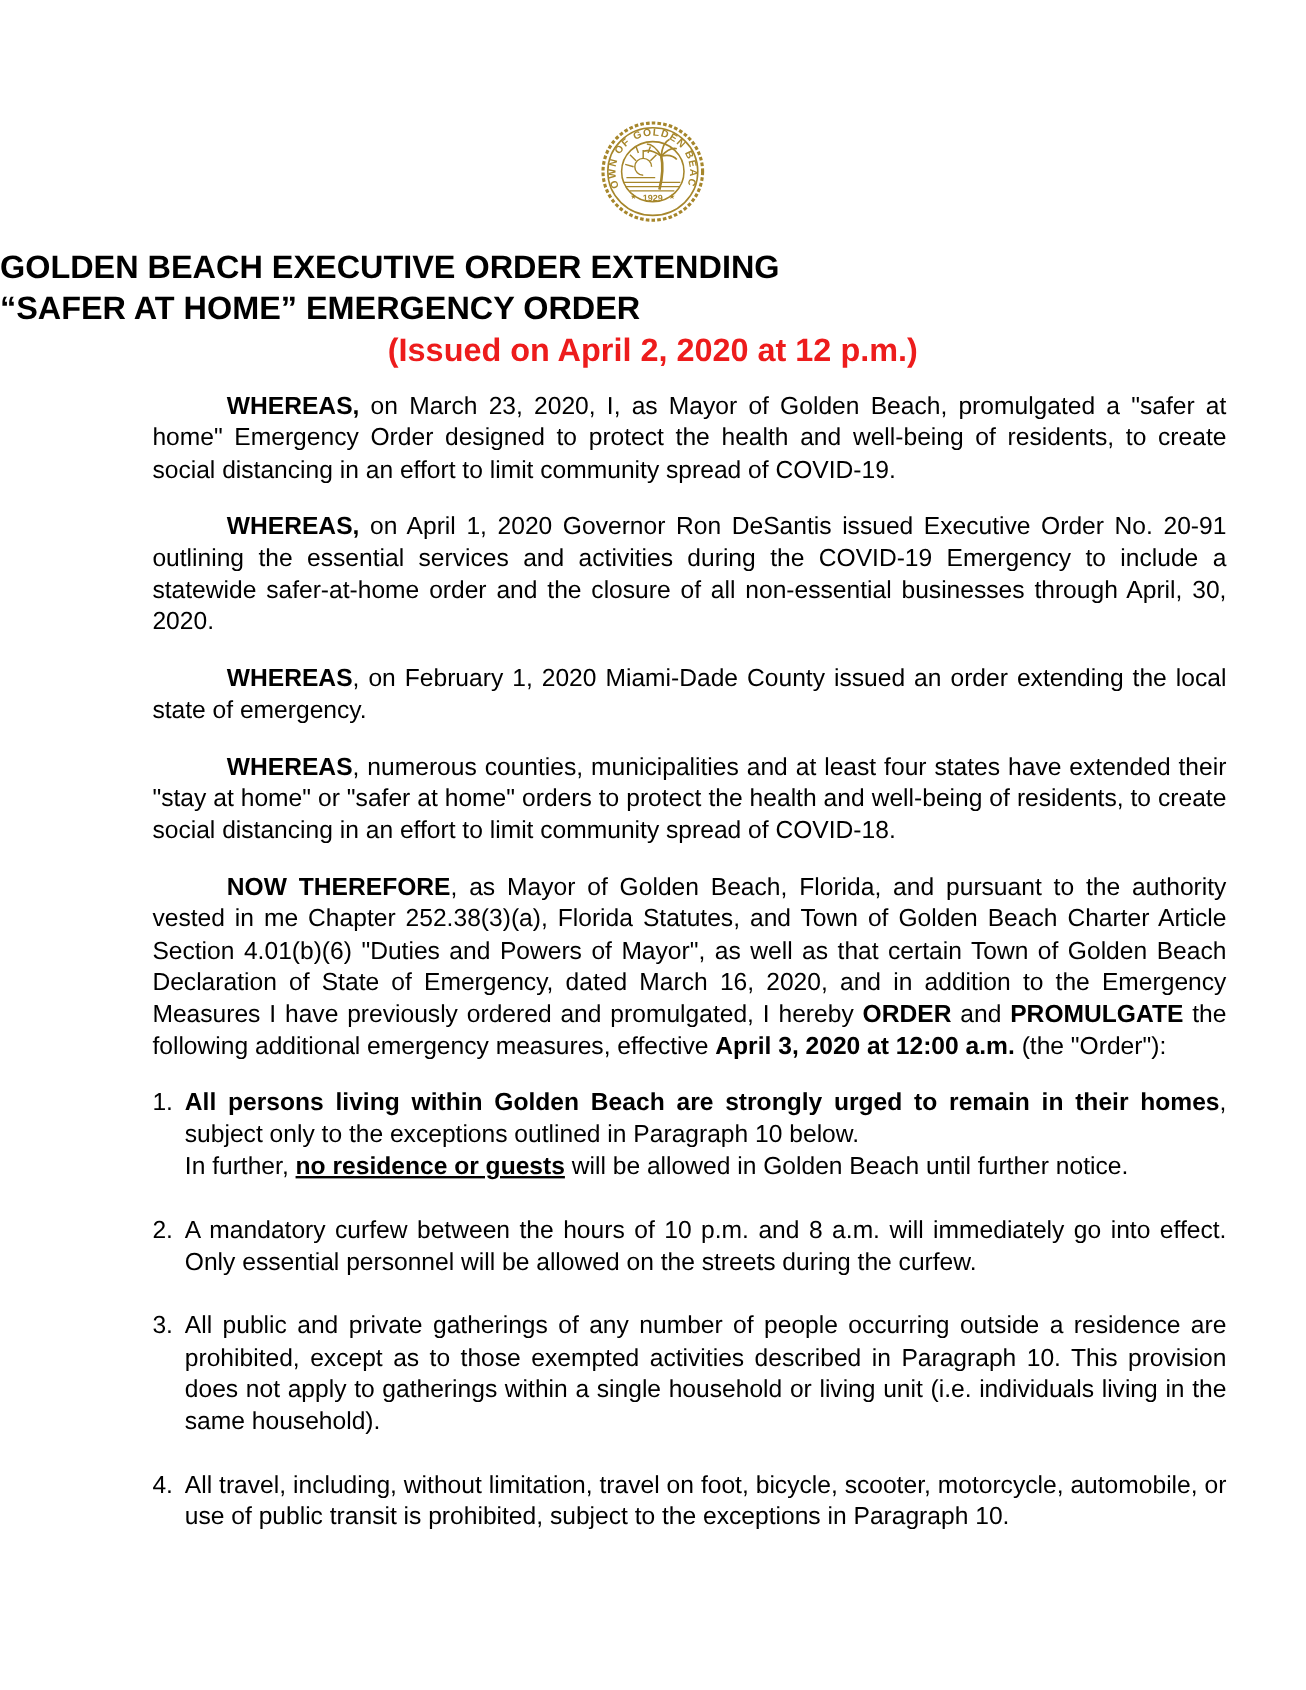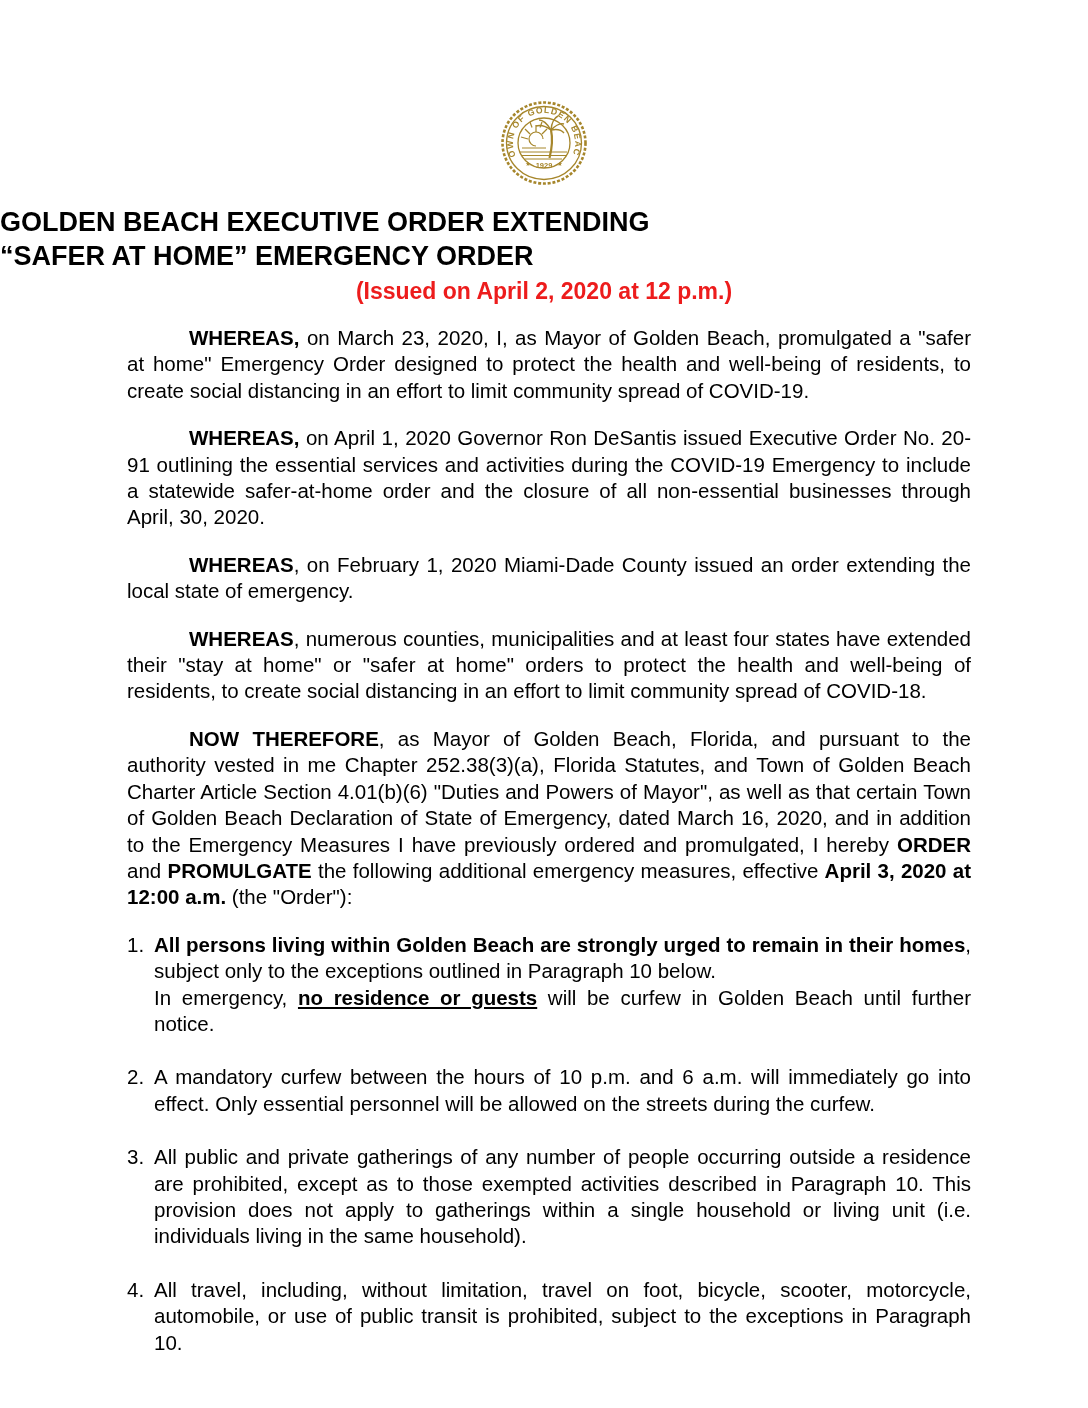--- a/index.html
+++ b/index.html
@@ -19,26 +19,26 @@
     margin-top: 15px;
     text-align: left;
     font-weight: 700;
     font-size: 27px;
     line-height: 34px;
     color: #000000;
   }
   .issued-line {
     text-align: center;
     font-weight: 700;
-    font-size: 23px;
+    font-size: 27px;
     line-height: 36px;
     color: #ed1c1c;
   }
   .content {
-    margin: 16px 117px 0 127px;
+    margin: 16px 66px 0 127px;
     font-size: 20.5px;
     line-height: 26.4px;
   }
   .para {
     text-align: justify;
     text-indent: 62px;
     margin: 0 0 21px 0;
   }
   .para b, .order-item b { font-weight: 700; }
   .order-list { margin-top: 8px; }
@@ -114,26 +114,26 @@
     <p class="para"><b>WHEREAS</b><span>, on February 1, 2020 Miami-Dade County issued an order extending the local state of emergency.</span></p>
 
     <p class="para"><b>WHEREAS</b><span>, numerous counties, municipalities and at least four states have extended their "stay at home" or "safer at home" orders to protect the health and well-being of residents, to create social distancing in an effort to limit community spread of COVID-18.</span></p>
 
     <p class="para"><b>NOW THEREFORE</b><span>, as Mayor of Golden Beach, Florida, and pursuant to the authority vested in me Chapter 252.38(3)(a), Florida Statutes, and Town of Golden Beach Charter Article Section 4.01(b)(6) "Duties and Powers of Mayor", as well as that certain Town of Golden Beach Declaration of State of Emergency, dated March 16, 2020, and in addition to the Emergency Measures I have previously ordered and promulgated, I hereby </span><b>ORDER</b><span> and </span><b>PROMULGATE</b><span> the following additional emergency measures, effective </span><b>April 3, 2020 at 12:00 a.m.</b><span> (the "Order"):</span></p>
 
     <div class="order-list">
 
       <div class="order-item">
         <span class="num">1.</span>
-        <div class="itext"><b>All persons living within Golden Beach are strongly urged to remain in their homes</b><span>, subject only to the exceptions outlined in Paragraph 10 below.</span><br><span>In emergency, </span><span class="bu">no residence or guests</span><span> will be curfew in Golden Beach until further notice.</span></div>
+        <div class="itext"><b>All persons living within Golden Beach are strongly urged to remain in their homes</b><span>, subject only to the exceptions outlined in Paragraph 10 below.</span><br><span>In further, </span><span class="bu">no residence or guests</span><span> will be allowed in Golden Beach until further notice.</span></div>
       </div>
 
       <div class="order-item">
         <span class="num">2.</span>
-        <div class="itext">A mandatory curfew between the hours of 10 p.m. and 6 a.m. will immediately go into effect. Only essential personnel will be allowed on the streets during the curfew.</div>
+        <div class="itext">A mandatory curfew between the hours of 10 p.m. and 8 a.m. will immediately go into effect. Only essential personnel will be allowed on the streets during the curfew.</div>
       </div>
 
       <div class="order-item">
         <span class="num">3.</span>
         <div class="itext">All public and private gatherings of any number of people occurring outside a residence are prohibited, except as to those exempted activities described in Paragraph 10. This provision does not apply to gatherings within a single household or living unit (i.e. individuals living in the same household).</div>
       </div>
 
       <div class="order-item">
         <span class="num">4.</span>
         <div class="itext">All travel, including, without limitation, travel on foot, bicycle, scooter, motorcycle, automobile, or use of public transit is prohibited, subject to the exceptions in Paragraph 10.</div>

